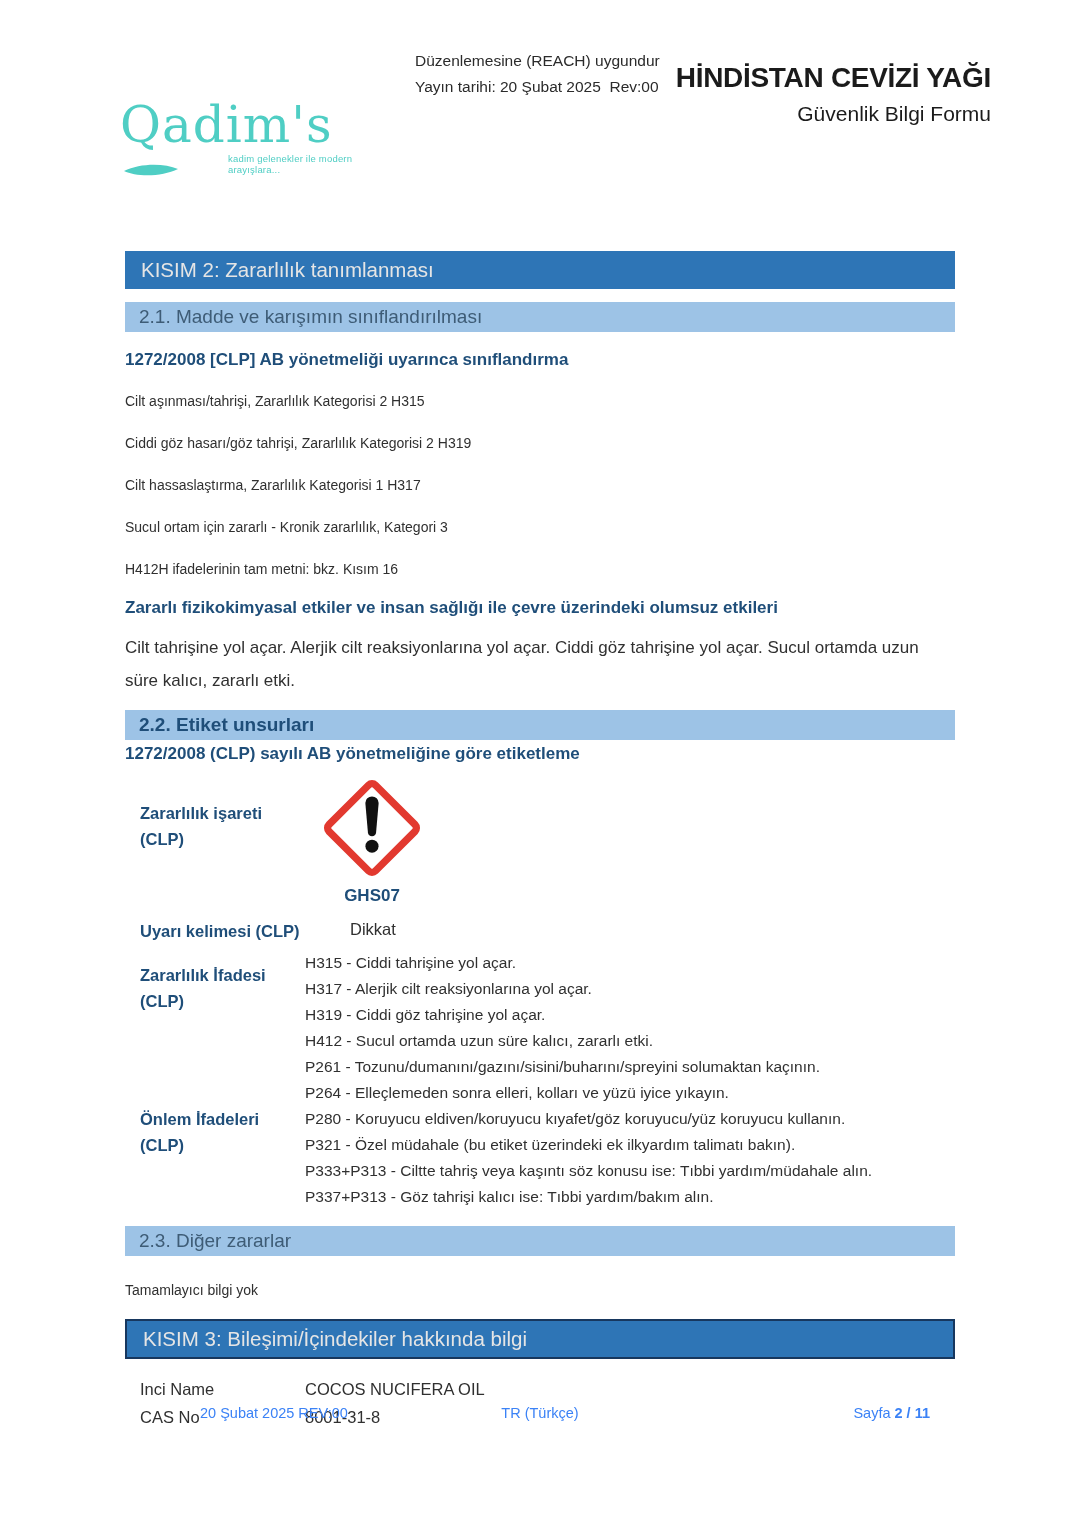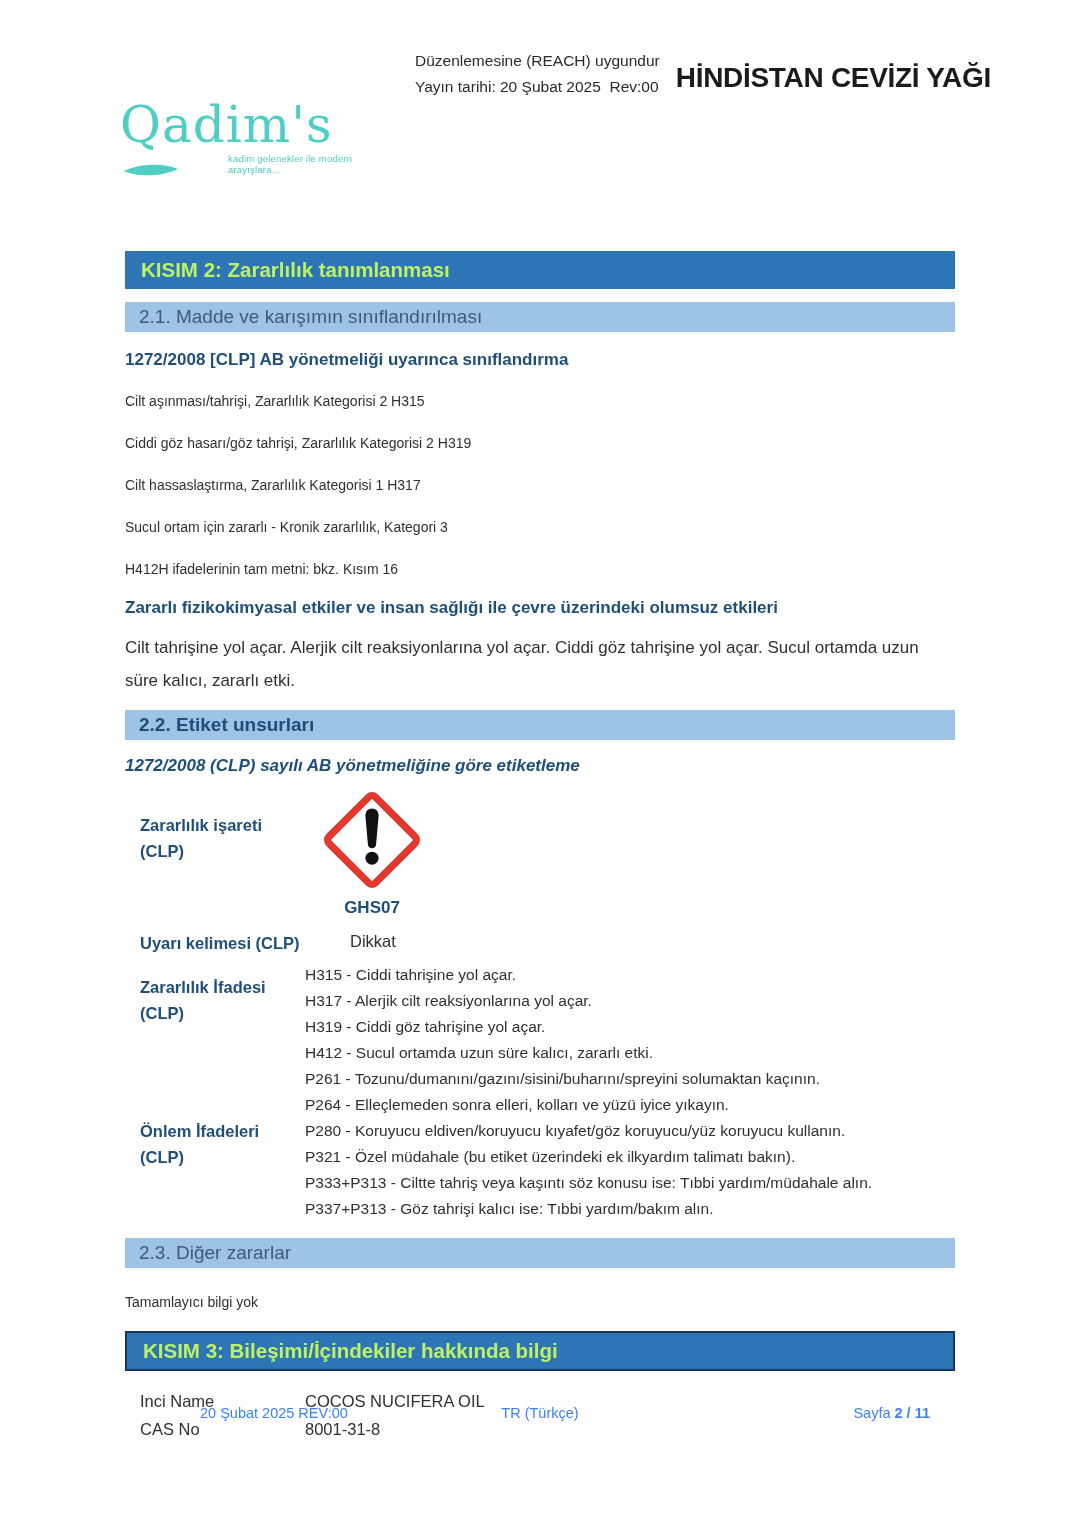--- a/index.html
+++ b/index.html
@@ -24,24 +24,23 @@
   .logo-swoosh { position:absolute; left:2px; top:62px; }
   .logo-tagline {
     font-size:9.5px; color:var(--brand_teal, #4FCEC4);
     margin:3px 0 0 75px; letter-spacing:0.2px;padding-left:33px;
   }
   .compliance-block { position:absolute; left:290px; top:48px; width:555px; font-size:15.5px; line-height:26px; color:#2b2b2b; }
   .issue-line { white-space:pre-wrap; }
 
   
   .section-bar {
-    height:38px; background:var(--section_bar, #2E75B6); color:#bef264;
+    height:38px; background:var(--section_bar, #2E75B6); color:#e5e5e5;
     font-size:20.5px; display:flex; align-items:center; padding-left:16px;
     margin-top:14px;
-    font-weight:bold;
   }
   .section-bar.bordered { height:40px; border:2px solid var(--section_bar_border, #17375E); }
   .subsection-bar {
     height:30px; background:var(--subsection_bar, #9DC3E6);
     color:var(--subsection_text, #3E5C76); font-size:19px;
     display:flex; align-items:center; padding-left:14px; margin-top:13px;
   }
   .subsection-bar.bold { font-weight:bold; color:var(--heading_blue, #1F4E79); }
 
   
@@ -84,20 +83,21 @@
   <div class="header">
     <div class="logo">
       <div class="logo-wordmark">Qadim's</div>
       <svg class="logo-swoosh" width="105" height="18" viewBox="0 0 105 18">
         <path d="M2 9 C 18 1, 42 1, 56 7 C 40 15, 14 15, 2 9 Z" fill="#4FCEC4"></path>
       </svg>
       <div class="logo-tagline">kadim gelenekler ile modern arayışlara...</div>
     </div>
     <div class="doc-title-block">
       <div class="doc-title">HİNDİSTAN CEVİZİ YAĞI</div>
+      <div class="doc-subtitle">Güvenlik Bilgi Formu</div>
     </div>
     <div class="compliance-block">
       <div>Düzenlemesine (REACH) uygundur</div>
       <div class="issue-line">Yayın tarihi: 20 Şubat 2025  Rev:00</div>
     </div>
   </div>
 
   <div class="section-bar">KISIM 2: Zararlılık tanımlanması</div>
   <div class="subsection-bar">2.1. Madde ve karışımın sınıflandırılması</div>
 
@@ -105,21 +105,21 @@
   <p class="body-line">Cilt aşınması/tahrişi, Zararlılık Kategorisi 2 H315</p>
   <p class="body-line">Ciddi göz hasarı/göz tahrişi, Zararlılık Kategorisi 2 H319</p>
   <p class="body-line">Cilt hassaslaştırma, Zararlılık Kategorisi 1 H317</p>
   <p class="body-line">Sucul ortam için zararlı - Kronik zararlılık, Kategori 3</p>
   <p class="body-line">H412H ifadelerinin tam metni: bkz. Kısım 16</p>
 
   <div class="blue-heading">Zararlı fizikokimyasal etkiler ve insan sağlığı ile çevre üzerindeki olumsuz etkileri</div>
   <p class="body-par">Cilt tahrişine yol açar. Alerjik cilt reaksiyonlarına yol açar. Ciddi göz tahrişine yol açar. Sucul ortamda uzun süre kalıcı, zararlı etki.</p>
 
   <div class="subsection-bar bold">2.2. Etiket unsurları</div>
-  <div class="blue-heading" style="margin-top:16px;font-style:italic;">1272/2008 (CLP) sayılı AB yönetmeliğine göre etiketleme</div>
+  <div class="blue-heading" style="margin-top:4px;">1272/2008 (CLP) sayılı AB yönetmeliğine göre etiketleme</div>
 
   <div class="clp-grid">
 
     <div class="clp-row">
       <div class="clp-label pt24">Zararlılık işareti (CLP)</div>
       <div class="clp-content">
         <div class="pictogram-wrap">
           <svg width="104" height="104" viewBox="0 0 100 100">
             <rect x="18.5" y="18.5" width="63" height="63" rx="4.5" transform="rotate(45 50 50)" fill="#ffffff" stroke="#E2392F" stroke-width="7"></rect>
             <path d="M43.6 26 a6.4 6.4 0 0 1 12.8 0 l-2.5 28.5 a3.95 3.95 0 0 1 -7.8 0 Z" fill="#111111"></path>

